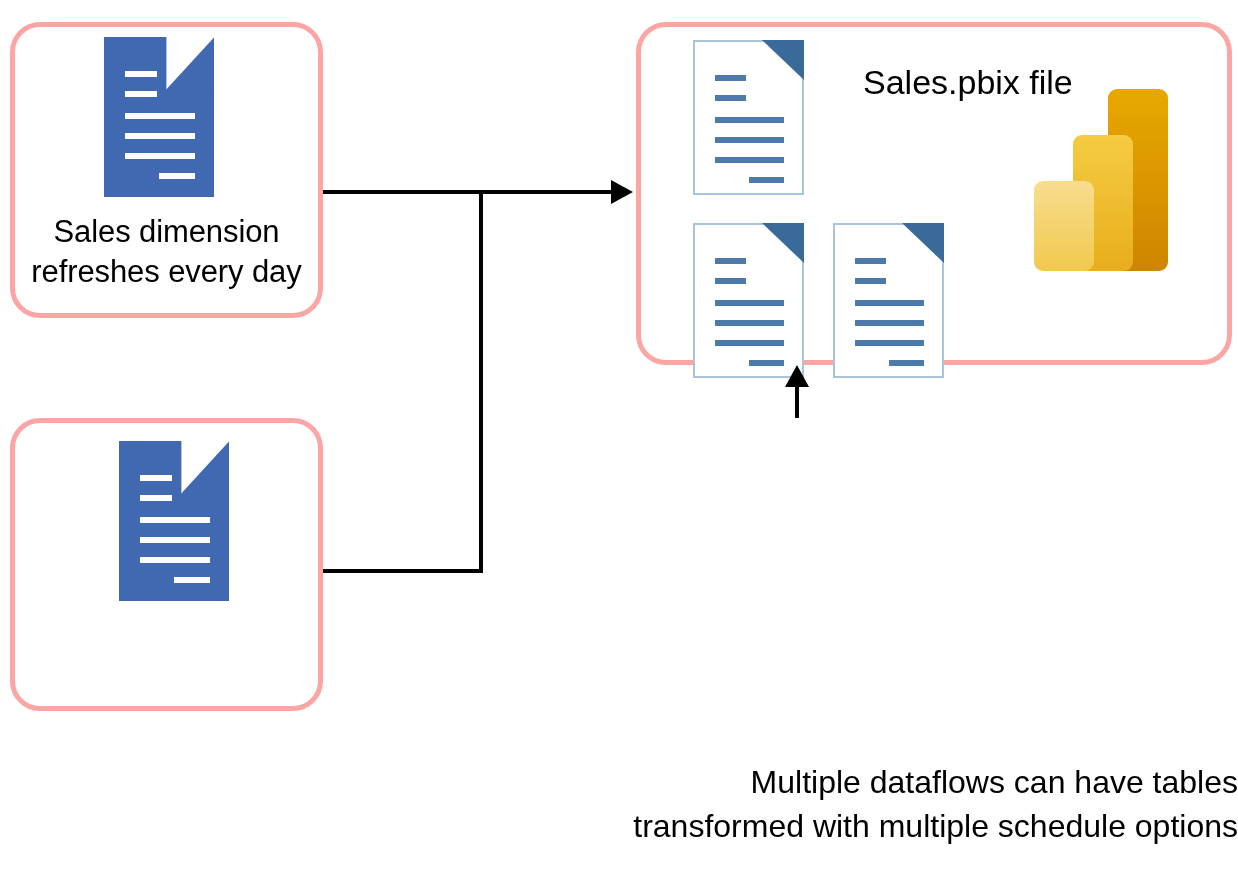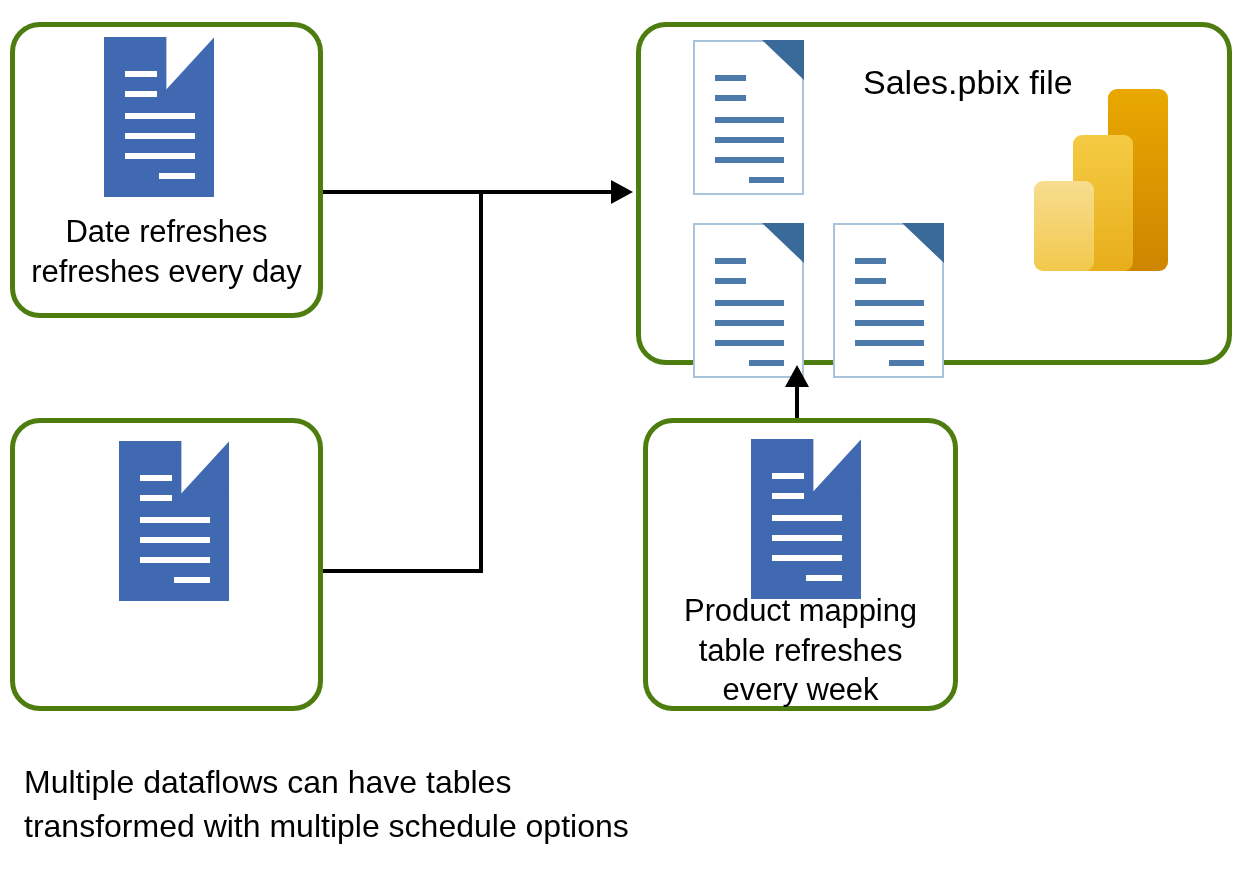--- a/index.html
+++ b/index.html
@@ -18,21 +18,21 @@
     width: 1238px;
     height: 874px;
     background: #ffffff;
     overflow: hidden;
   }
 
   
   .box {
     position: absolute;
     box-sizing: border-box;
-    border: 5px solid #4d7c0f;
+    border: 5px solid #fca5a5;
     border-radius: 30px;
     background: #ffffff;
   }
   .box-label {
     position: absolute;
     left: 0;
     right: 0;
     text-align: center;
     color: #000000;
     font-size: 31px;
@@ -133,21 +133,21 @@
   .file-title {
     position: absolute;
     color: #000000;
     font-size: 34px;
     white-space: nowrap;
   }
   .caption {
     position: absolute;
     left: 0;
     right: 0;
-    text-align: left;
+    text-align: right;
     color: #000000;
     font-size: 32px;
     line-height: 1.38;
     white-space: pre-line;
     padding-left: 24px;
   }
 </style>
 </head>
 <body>
 
@@ -157,52 +157,37 @@
     <div class="doc-blue" style="left:89px; top:10px; width:110px; height:160px;">
       <div class="fold-edge"></div>
       <div class="fold-cut"></div>
       <div class="line" style="left:21px; top:34px; width:32px;"></div>
       <div class="line" style="left:21px; top:54px; width:32px;"></div>
       <div class="line" style="left:21px; top:76px; width:70px;"></div>
       <div class="line" style="left:21px; top:96px; width:70px;"></div>
       <div class="line" style="left:21px; top:116px; width:70px;"></div>
       <div class="line" style="left:55px; top:136px; width:36px;"></div>
     </div>
-    <div class="box-label" style="top:185px;">Date refreshes
+    <div class="box-label" style="top:185px;">Sales dimension
 refreshes every day</div>
   </div>
 
   <div class="box" style="left:10px; top:418px; width:313px; height:293px;">
     <div class="doc-blue" style="left:104px; top:18px; width:110px; height:160px;">
       <div class="fold-edge"></div>
       <div class="fold-cut"></div>
       <div class="line" style="left:21px; top:34px; width:32px;"></div>
       <div class="line" style="left:21px; top:54px; width:32px;"></div>
       <div class="line" style="left:21px; top:76px; width:70px;"></div>
       <div class="line" style="left:21px; top:96px; width:70px;"></div>
       <div class="line" style="left:21px; top:116px; width:70px;"></div>
       <div class="line" style="left:55px; top:136px; width:36px;"></div>
     </div>
   </div>
 
-  <div class="box" style="left:643px; top:418px; width:315px; height:293px;">
-    <div class="doc-blue" style="left:103px; top:16px; width:110px; height:160px;">
-      <div class="fold-edge"></div>
-      <div class="fold-cut"></div>
-      <div class="line" style="left:21px; top:34px; width:32px;"></div>
-      <div class="line" style="left:21px; top:54px; width:32px;"></div>
-      <div class="line" style="left:21px; top:76px; width:70px;"></div>
-      <div class="line" style="left:21px; top:96px; width:70px;"></div>
-      <div class="line" style="left:21px; top:116px; width:70px;"></div>
-      <div class="line" style="left:55px; top:136px; width:36px;"></div>
-    </div>
-    <div class="box-label" style="top:168px;">Product mapping
-table refreshes
-every week</div>
-  </div>
 
   <div class="box" style="left:636px; top:22px; width:596px; height:343px;">
 
     <div class="file-title" style="left:222px; top:36px;">Sales.pbix file</div>
 
     <div class="doc-white" style="left:52px; top:13px; width:111px; height:155px;">
       <div class="fold-tri" style="width:42px; height:40px;"></div>
       <div class="line" style="left:20px; top:33px; width:31px;"></div>
       <div class="line" style="left:20px; top:53px; width:31px;"></div>
       <div class="line" style="left:20px; top:75px; width:69px;"></div>

